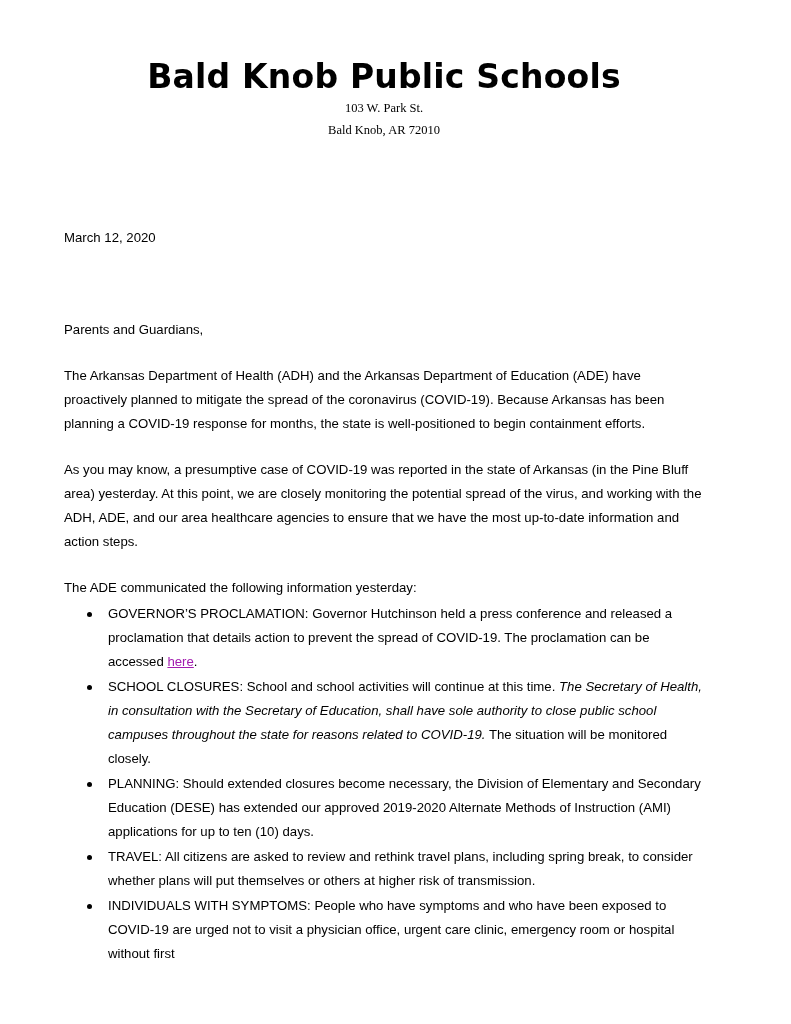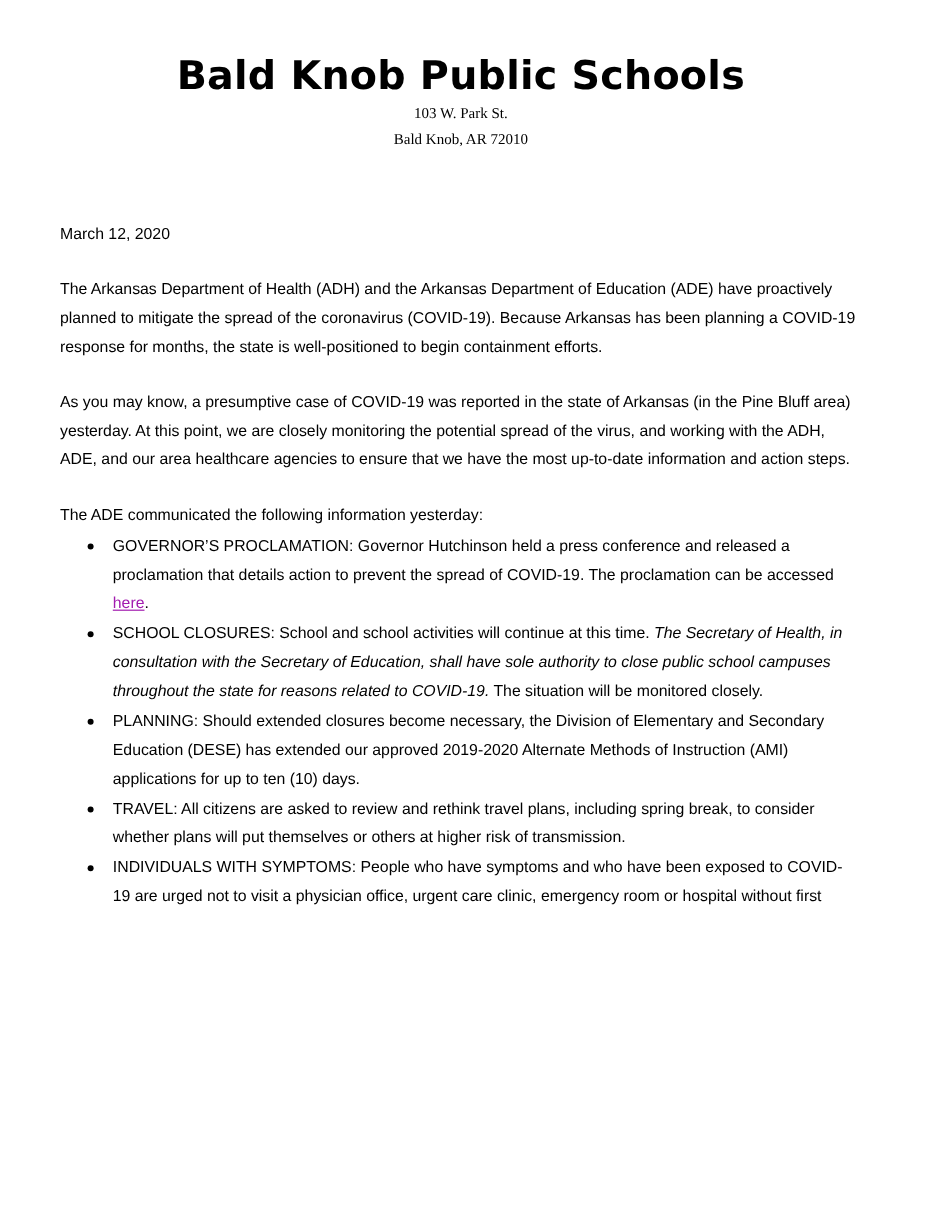--- a/index.html
+++ b/index.html
@@ -12,21 +12,21 @@
     height: 1024px;
     font-family: "Liberation Sans", sans-serif;
     color: #000000;
     overflow: hidden;
   }
   .page {
     position: relative;
     width: 768px;
     height: 1024px;
     box-sizing: border-box;
-    padding: 3px;
+    padding: 17px;
     background: #ffffff;
   }
   .letterhead {
     text-align: center;
     padding-top: 42px;
   }
   .school-name {
     font-family: "DejaVu Sans", sans-serif;
     font-weight: bold;
     font-size: 33px;
@@ -45,21 +45,21 @@
     font-size: 12.5px;
     line-height: 1.25;
     margin-top: 6px;
   }
   .body-wrap {
     padding: 0 49px 0 47px;
     font-size: 13.2px;
     line-height: 1.82;
   }
   .date {
-    margin-top: 58px;
+    margin-top: 87px;
   }
   .salutation {
     margin-top: 68px;
   }
   p.para {
     margin: 22px 0 0 0;
   }
   p.intro-list {
     margin: 22px 0 1px 0;
   }
@@ -98,20 +98,21 @@
   <div class="letterhead">
     <div class="school-name">Bald Knob Public Schools</div>
     <div class="address-line">103 W. Park St.</div>
     <div class="address-line">Bald Knob, AR  72010</div>
   </div>
 
   <div class="body-wrap">
 
     <div class="date">March 12, 2020</div>
 
+    <div class="salutation">Parents and Guardians,</div>
 
     <p class="para">The Arkansas Department of Health (ADH) and the Arkansas Department of Education (ADE) have proactively planned to mitigate the spread of the coronavirus (COVID-19). Because Arkansas has been planning a COVID-19 response for months, the state is well-positioned to begin containment efforts.</p>
 
     <p class="para">As you may know, a presumptive case of COVID-19 was reported in the state of Arkansas (in the Pine Bluff area) yesterday. At this point, we are closely monitoring the potential spread of the virus, and working with the ADH, ADE, and our area healthcare agencies to ensure that we have the most up-to-date information and action steps.</p>
 
     <p class="intro-list">The ADE communicated the following information yesterday:</p>
 
     <ul class="bullets">
 
       <li>

